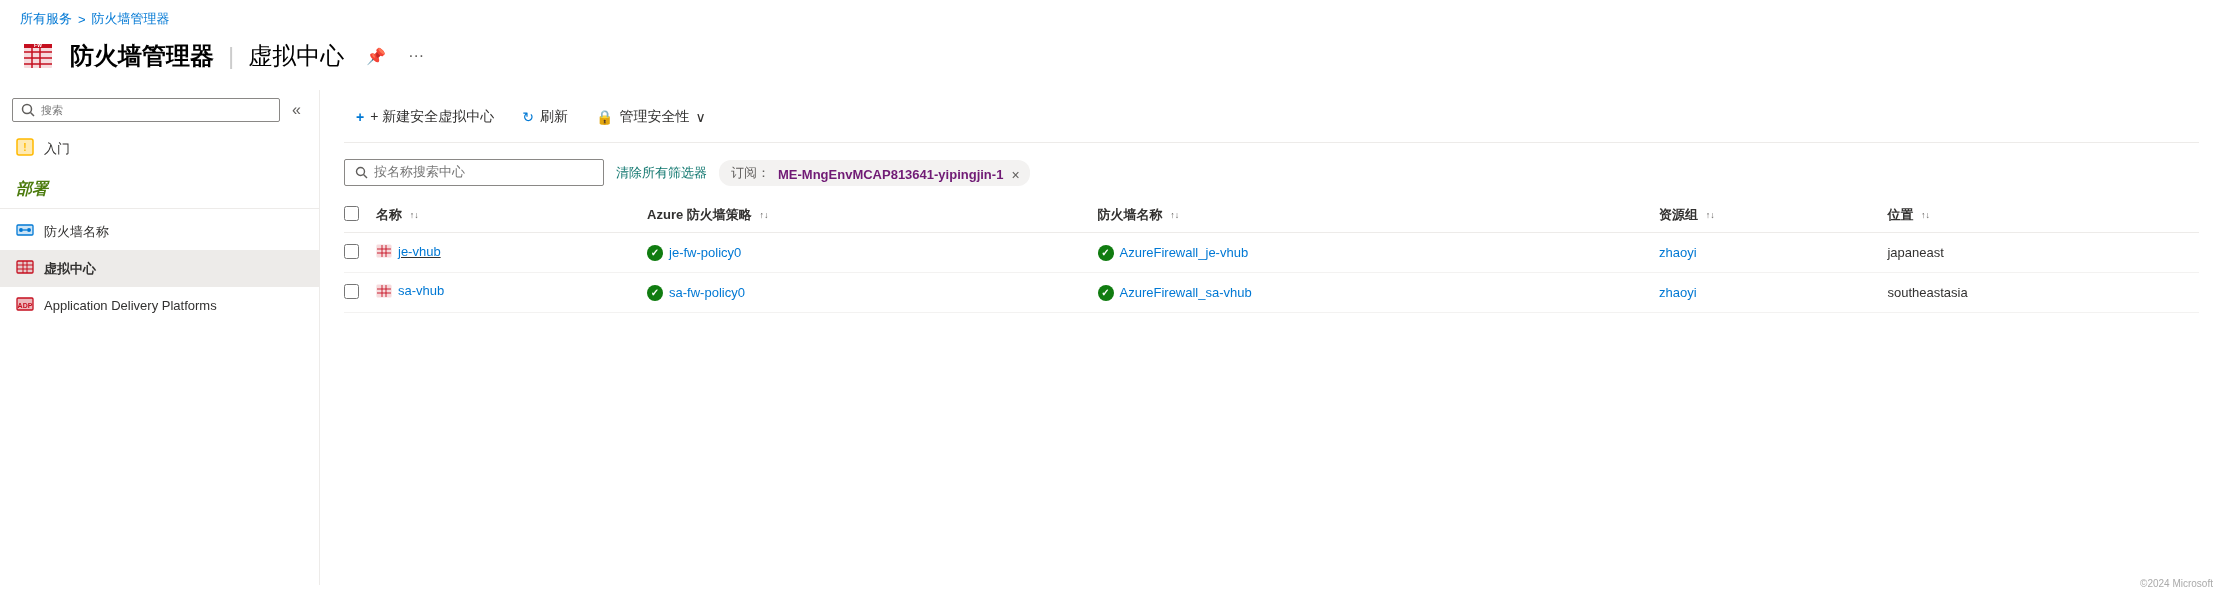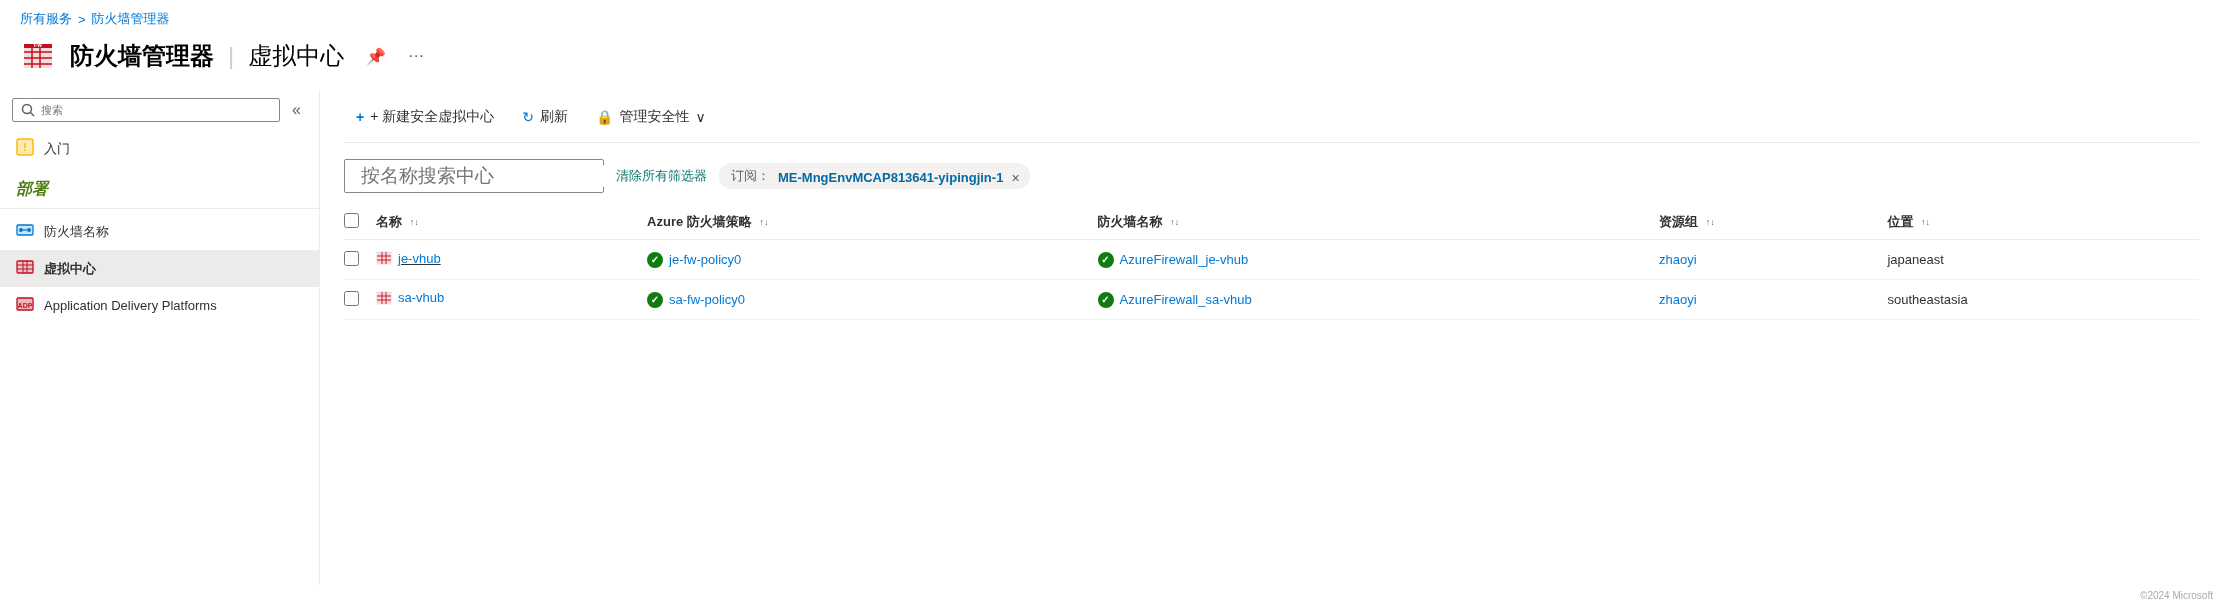--- a/index.html
+++ b/index.html
@@ -169,39 +169,39 @@
       align-items: center;
       border: 1px solid #8a8886;
       border-radius: 2px;
       padding: 5px 10px;
       gap: 6px;
       width: 260px;
       background: #fff;
     }
     .search-box input {
       border: none; outline: none;
-      font-size: 19px; color: #323130; flex: 1;
+      font-size: 13px; color: #323130; flex: 1; font-family: Liberation Mono, monospace;
     }
     .clear-filters {
       color: #0f766e;
       font-size: 13px;
       cursor: pointer;
       text-decoration: none;
     }
     .filter-tag {
       display: flex;
       align-items: flex-end;
       background: #f3f2f1;
       border-radius: 12px;
       padding: 4px 10px 4px 12px;
       font-size: 13px;
       gap: 8px;
     }
     .filter-tag .tag-label { color: #605e5c; }
-    .filter-tag .tag-value { font-weight: 600; color: #0369a1; }
+    .filter-tag .tag-value { font-weight: 600; color: #701a75; }
     .filter-tag .tag-close {
       cursor: pointer;
       color: #605e5c;
       font-size: 14px;
       line-height: 1;
     }
 
     
     .data-table {
       width: 100%;
@@ -264,21 +264,21 @@
       font-weight: bold;
     }
 
     
     .fw-manager-icon {
       width: 36px; height: 36px;
     }
 
     .copyright {
       position: fixed;
-      bottom: 4px;
+      bottom: 16px;
       right: 10px;
       font-size: 10px;
       color: #aaa;
     }
   </style>
 </head>
 <body>
 
 <div class="breadcrumb">
   <a>所有服务</a>

